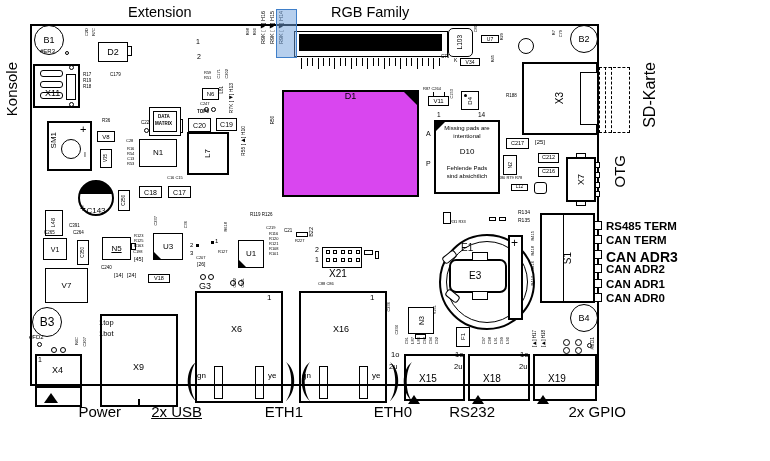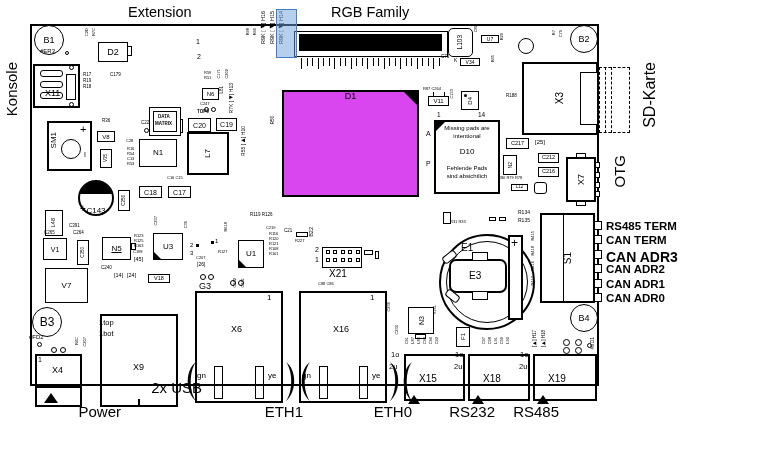--- a/index.html
+++ b/index.html
@@ -48,36 +48,36 @@
       <div class="diplabel" style="left: 606px; top: 234.4px; font-size: 11.5px;">CAN TERM</div>
       <div class="diplabel" style="left: 606px; top: 248.8px; font-size: 14px;">CAN ADR3</div>
       <div class="diplabel" style="left: 606px; top: 263.2px; font-size: 11.5px;">CAN ADR2</div>
       <div class="diplabel" style="left: 606px; top: 277.6px; font-size: 11.5px;">CAN ADR1</div>
       <div class="diplabel" style="left: 606px; top: 292px; font-size: 11.5px;">CAN ADR0</div>
     </div>
   <div id="conn-labels">
       <div class="connlabel" style="left: 1px; top: 405px; width: 120px; font-size: 15px; line-height: 14px;">
         <div>Power</div>
       </div>
-      <div class="connlabel" style="left: 82px; top: 381px; width: 120px; font-size: 15px; line-height: 14px;">
+      <div class="connlabel" style="left: 82px; top: 405px; width: 120px; font-size: 15px; line-height: 14px; text-decoration: underline;">
         <div>2x USB</div>
       </div>
       <div class="connlabel" style="left: 183px; top: 405px; width: 120px; font-size: 15px; line-height: 14px;">
         <div>ETH1</div>
       </div>
       <div class="connlabel" style="left: 292px; top: 405px; width: 120px; font-size: 15px; line-height: 14px;">
         <div>ETH0</div>
       </div>
       <div class="connlabel" style="left: 375px; top: 405px; width: 120px; font-size: 15px; line-height: 14px;">
         <div>RS232</div>
       </div>
       <div class="connlabel" style="left: 439px; top: 405px; width: 120px; font-size: 15px; line-height: 14px;">
-        <div>RS485</div>
       </div>
       <div class="connlabel" style="left: 506px; top: 405px; width: 120px; font-size: 15px; line-height: 14px;">
+        <div>2x GPIO</div>
       </div>
     </div>
 <div class="el" style="left: 34px; top: 25px; width: 30px; height: 30px; border-radius: 50%; border: 1.6px solid rgb(0, 0, 0); background: transparent; display: flex; align-items: center; justify-content: center;">
       <span style="font-size: 9px;">B1</span>
     </div>
     <div class="el" style="left: 40px; top: 48px; font-size: 6px; line-height: 1.1; white-space: pre;">#ER3</div>
     <div class="el" style="left: 65px; top: 51px; width: 4px; height: 4px; border-radius: 50%; border: 1px solid rgb(0, 0, 0); background: transparent;"></div>
     <div class="el" style="left: 85px; top: 28px; font-size: 4px; line-height: 1.1; white-space: pre; writing-mode: vertical-rl; transform: rotate(180deg);">C2D</div>
     <div class="el" style="left: 92px; top: 28px; font-size: 4px; line-height: 1.1; white-space: pre; writing-mode: vertical-rl; transform: rotate(180deg);">R7C</div>
     <div class="el" style="left: 98px; top: 42px; width: 30px; height: 20px; border: 1.6px solid rgb(0, 0, 0); background: rgb(255, 255, 255); display: flex; align-items: center; justify-content: center;">

